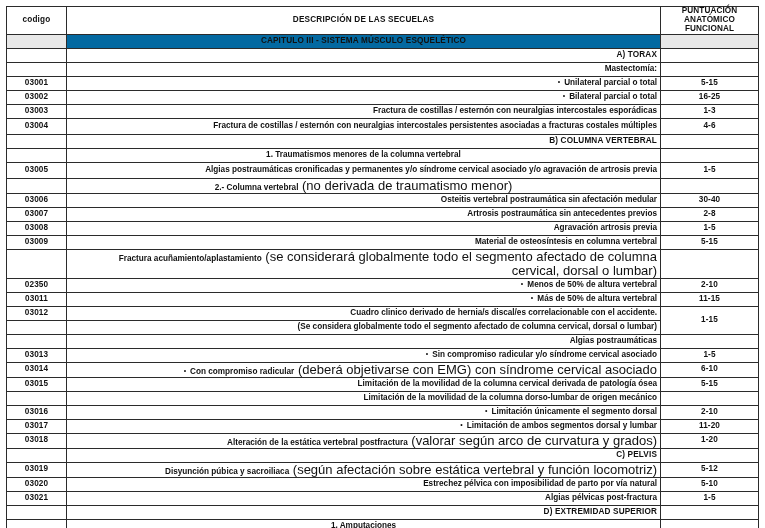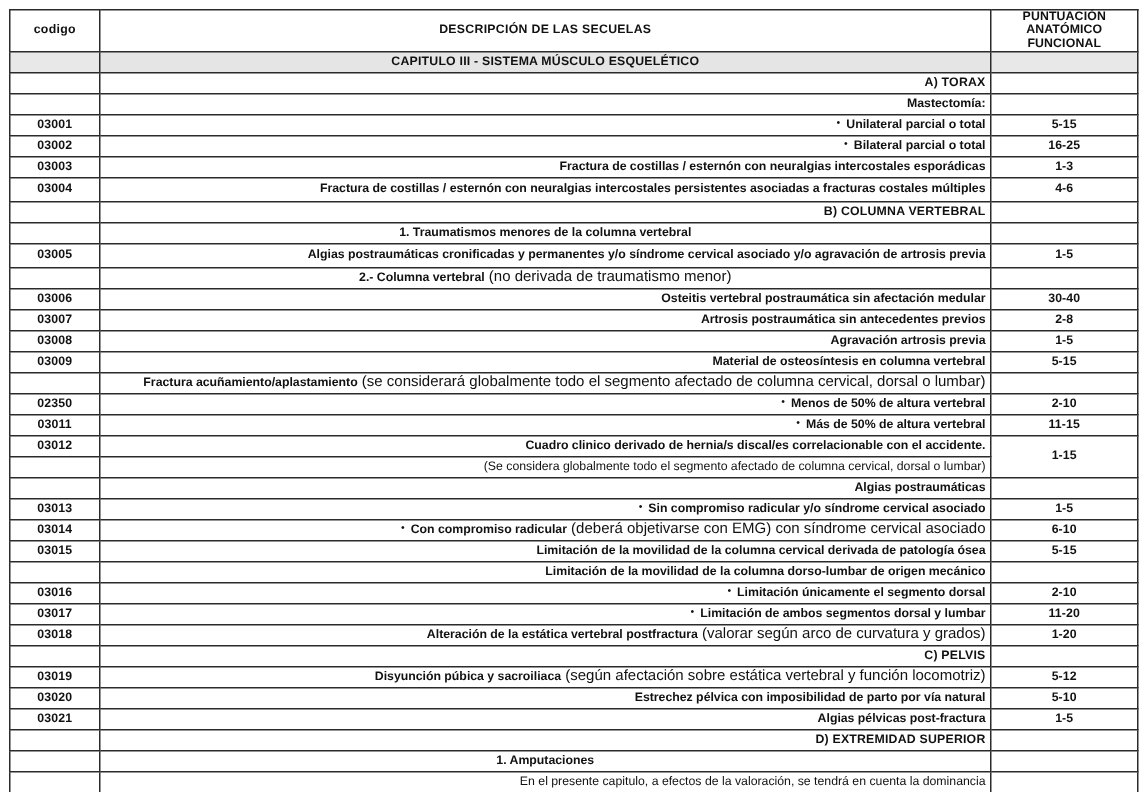--- a/index.html
+++ b/index.html
@@ -73,33 +73,33 @@
   td.score {
     text-align: center;
     font-weight: bold;
     font-size: 8.4px;
     letter-spacing: .1px;
   }
 
   
   td.desc            { text-align: right; }
   .bold              { font-weight: bold; }
-  .reg               { font-weight: normal; }
+  .reg               { font-weight: bold; }
 
   td.section {
     text-align: right;
     font-weight: bold;
     font-size: 8.6px;
     letter-spacing: .15px;
   }
   td.chapter {
     text-align: center;
     font-weight: bold;
     font-size: 8.8px;
-    background: #e5e5e5;
+    background: #0369a1;
     letter-spacing: .15px;
   }
   td.chapter-blank { background: #e8e8e8; }
 
   td.subsection {
     text-align: center;
     font-weight: bold;
     font-size: 8.4px;
   }
 
@@ -109,21 +109,21 @@
     text-indent: -9px;
   }
   .bullet-line::before {
     content: "\2022";
     font-size: 7px;
     position: relative;
     top: -1px;
     padding-right: 4px;
   }
 
-  .note { font-weight: normal; font-size: 10px; }
+  .note { font-weight: normal; font-size: 13px; }
   td.noteonly { font-weight: normal; font-size: 7.9px; }
   .tallrow { height: 16px; }
 </style>
 </head>
 <body>
 
 <div id="sheet">
 
   <table class="baremo">
     <colgroup>

